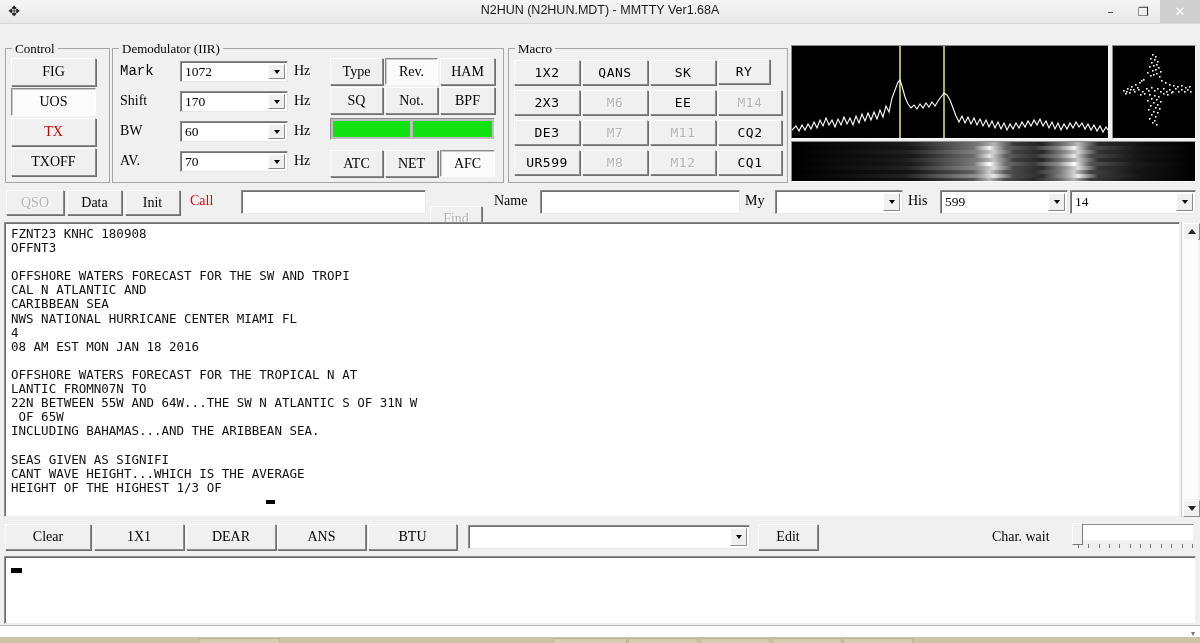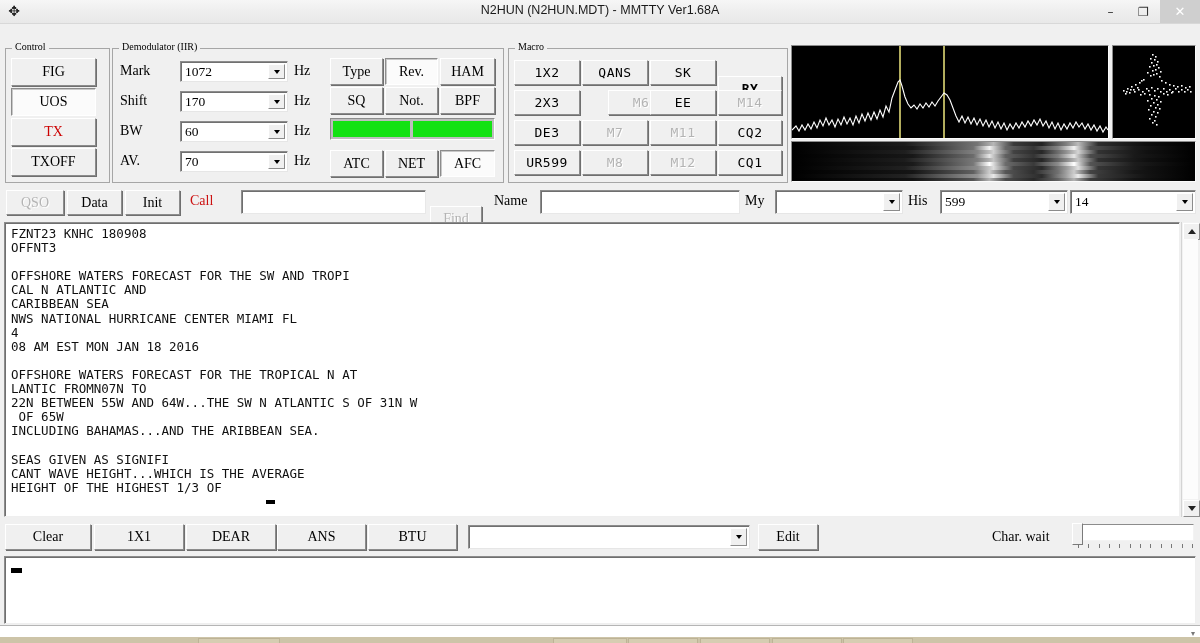--- a/index.html
+++ b/index.html
@@ -50,21 +50,21 @@
   }
 
   
   .gbox {
     position: absolute;
     border: 1px solid #a6a6a6;
     background: #f0f0f0;
   }
   .gbox > .legend {
     position: absolute; top: -8px; left: 6px; background: #f0f0f0;
-    padding: 0 3px; font-size: 10px; color: #000;
+    padding: 0 3px; font-size: 13px; color: #000;
   }
   .btn {
     position: absolute;
     background: #f0f0f0;
     border-top: 1px solid #ffffff;
     border-left: 1px solid #ffffff;
     border-right: 1px solid #8c8c8c;
     border-bottom: 1px solid #8c8c8c;
     box-shadow: 1px 1px 0 0 #6f6f6f;
     display: flex; align-items: center; justify-content: center;
@@ -231,21 +231,21 @@
   </div>
   <div class="btn" style="left:11px; top:58px;  width:85px; height:28px;">FIG</div>
   <div class="btn pressed" style="left:11px; top:88px;  width:85px; height:28px;">UOS</div>
   <div class="btn red" style="left:11px; top:118px; width:85px; height:28px;">TX</div>
   <div class="btn" style="left:11px; top:148px; width:85px; height:28px;">TXOFF</div>
 
   <div class="gbox" style="left:112px; top:48px; width:390px; height:133px;text-align:right;">
     <div class="legend">Demodulator (IIR)</div>
   </div>
 
-  <div class="lbl" style="left:120px; top:63px;">Mark</div>
+  <div class="lbl" style="left:120px; top:63px;font-family:Liberation Mono, monospace;">Mark</div>
   <div class="lbl" style="left:120px; top:93px;">Shift</div>
   <div class="lbl" style="left:120px; top:123px;">BW</div>
   <div class="lbl" style="left:120px; top:153px;">AV.</div>
 
   <div class="combo" style="left:180px; top:61px;  width:108px; height:21px;">
     <span class="val">1072</span>
     <span class="arrow">
         <i></i>
       </span>
   </div>
@@ -288,24 +288,24 @@
   <div class="btn" style="left:330px; top:150px; width:53px; height:27px;">ATC</div>
   <div class="btn" style="left:385px; top:150px; width:53px; height:27px;">NET</div>
   <div class="btn pressed" style="left:440px; top:150px; width:55px; height:27px;">AFC</div>
 
   <div class="gbox" style="left:508px; top:48px; width:278px; height:133px;">
     <div class="legend">Macro</div>
   </div>
   <div class="btn mono" style="left:514px; top:60px;  width:66px; height:25px;">1X2</div>
   <div class="btn mono" style="left:582px; top:60px;  width:66px; height:25px;">QANS</div>
   <div class="btn mono" style="left:650px; top:60px;  width:66px; height:25px;">SK</div>
-  <div class="btn mono" style="left:718px; top:76px;  width:64px; height:25px;font-weight:bold;">RY</div>
+  <div class="btn mono" style="left:718px; top:59px;  width:52px; height:25px;">RY</div>
 
   <div class="btn mono" style="left:514px; top:90px;  width:66px; height:25px;">2X3</div>
-  <div class="btn mono disabled" style="left:608px; top:90px;  width:66px; height:25px;">M6</div>
+  <div class="btn mono disabled" style="left:582px; top:90px;  width:66px; height:25px;">M6</div>
   <div class="btn mono" style="left:650px; top:90px;  width:66px; height:25px;">EE</div>
   <div class="btn mono disabled" style="left:718px; top:90px;  width:64px; height:25px;">M14</div>
 
   <div class="btn mono" style="left:514px; top:120px; width:66px; height:25px;">DE3</div>
   <div class="btn mono disabled" style="left:582px; top:120px; width:66px; height:25px;">M7</div>
   <div class="btn mono disabled" style="left:650px; top:120px; width:66px; height:25px;">M11</div>
   <div class="btn mono" style="left:718px; top:120px; width:64px; height:25px;">CQ2</div>
 
   <div class="btn mono" style="left:514px; top:150px; width:66px; height:25px;">UR599</div>
   <div class="btn mono disabled" style="left:582px; top:150px; width:66px; height:25px;">M8</div>

